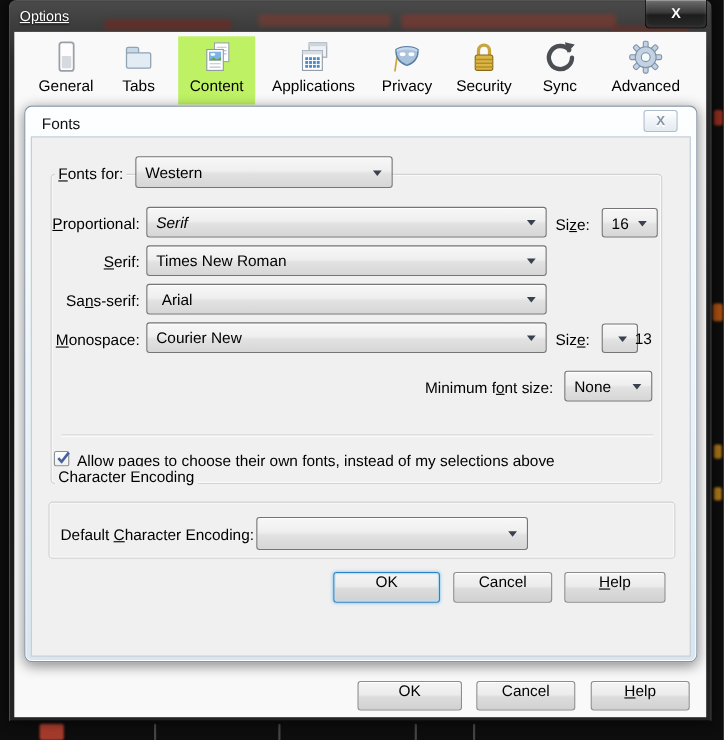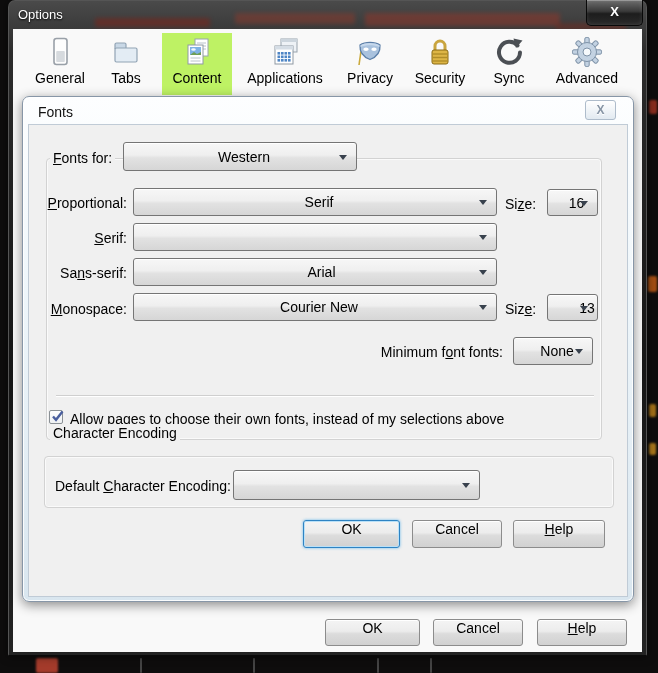--- a/index.html
+++ b/index.html
@@ -15,21 +15,21 @@
   .win-frame{
     position:absolute;left:8px;top:0;width:639px;height:656px;
     background:linear-gradient(#4a4a4a 0%,#2c2c2c 8%,#171717 55%,#232323 100%);
     border:1px solid #555;border-bottom-color:#0a0a0a;
     border-radius:7px 7px 2px 2px;
     box-shadow:0 0 10px rgba(0,0,0,.6);
     z-index:2;box-sizing:border-box;
   }
   .win-title{
     position:absolute;left:18px;top:7px;color:#fff;font-size:13px;
-    text-shadow:0 1px 2px #000;z-index:4;
+    text-shadow:0 1px 2px #000;z-index:4;text-decoration:underline;
   }
   .win-close{
     position:absolute;left:586px;top:0;width:57px;height:26px;z-index:4;
     background:linear-gradient(#6e6e6e 0%,#3a3a3a 45%,#1d1d1d 55%,#2a2a2a 100%);
     border:1px solid #090909;border-top:none;border-radius:0 0 5px 5px;
     box-shadow:inset 0 1px 0 rgba(255,255,255,.28), inset 0 0 4px rgba(255,255,255,.12);
     color:#fff;font-weight:bold;font-size:13px;text-align:center;line-height:24px;
     box-sizing:border-box;cursor:default;
   }
   .win-client{
@@ -47,21 +47,21 @@
   
   .label{position:absolute;font-size:14px;color:#000;white-space:nowrap;z-index:6;height:18px;line-height:18px;}
   .ral{text-align:right;}
   .u{text-decoration:underline;}
   .combo{
     position:absolute;z-index:6;box-sizing:border-box;
     border:1px solid #757575;border-radius:3px;
     background:linear-gradient(#f7f7f7 0%,#efefef 45%,#e2e2e2 55%,#d6d6d6 100%);
     box-shadow:inset 0 1px 0 #fff;
     font-size:14px;color:#000;
-    display:flex;align-items:center;padding-left:8px;justify-content:center;
+    display:flex;align-items:center;padding-left:8px;
   }
   .combo .arrow{
     position:absolute;right:9px;top:50%;margin-top:-2px;
     width:0;height:0;border-left:4px solid transparent;border-right:4px solid transparent;
     border-top:5px solid #38414d;
   }
   .btn{
     position:absolute;z-index:6;box-sizing:border-box;
     border:1px solid #8c8c8c;border-radius:3px;
     background:linear-gradient(#f4f4f4 0%,#ececec 45%,#dcdcdc 55%,#d1d1d1 100%);
@@ -266,53 +266,54 @@
 
 <div class="groupbox" style="left:46px;top:158px;width:556px;height:282px;"></div>
 
 <div class="label gb-label" style="left:50px;top:149px;"><span></span><span class="u">F</span><span>onts for:</span></div>
 <div class="combo" style="left:123px;top:142px;width:234px;height:29px;">
   <span>Western</span>
   <span class="arrow"></span>
 </div>
 
 <div class="label ral" style="left:30px;top:194px;width:97px;"><span></span><span class="u">P</span><span>roportional:</span></div>
-<div class="combo" style="left:133px;top:188px;width:364px;height:28px;">
+<div class="combo" style="left:133px;top:188px;width:364px;height:28px;font-style:italic;">
   <span>Serif</span>
   <span class="arrow"></span>
 </div>
 <div class="label" style="left:505px;top:195px;"><span>Si</span><span class="u">z</span><span>e:</span></div>
 <div class="combo" style="left:547px;top:189px;width:51px;height:27px;">
   <span>16</span>
   <span class="arrow"></span>
 </div>
 
 <div class="label ral" style="left:30px;top:229px;width:97px;"><span></span><span class="u">S</span><span>erif:</span></div>
 <div class="combo" style="left:133px;top:223px;width:364px;height:28px;">
+  <span>Times New Roman</span>
   <span class="arrow"></span>
 </div>
 
 <div class="label ral" style="left:30px;top:264px;width:97px;"><span>Sa</span><span class="u">n</span><span>s-serif:</span></div>
 <div class="combo" style="left:133px;top:258px;width:364px;height:28px;padding-left:13px;">
   <span>Arial</span>
   <span class="arrow"></span>
 </div>
 
 <div class="label ral" style="left:30px;top:300px;width:97px;"><span></span><span class="u">M</span><span>onospace:</span></div>
 <div class="combo" style="left:133px;top:293px;width:364px;height:28px;">
   <span>Courier New</span>
   <span class="arrow"></span>
 </div>
 <div class="label" style="left:505px;top:300px;"><span>Siz</span><span class="u">e</span><span>:</span></div>
-<div class="combo" style="left:547px;top:294px;width:51px;height:27px;padding-left:29px;">
+<div class="combo" style="left:547px;top:294px;width:33px;height:27px;padding-left:29px;">
   <span>13</span>
   <span class="arrow"></span>
 </div>
 
-<div class="label ral" style="left:303px;top:343px;width:200px;"><span>Minimum f</span><span class="u">o</span><span>nt fonts:</span></div>
+<div class="label ral" style="left:303px;top:343px;width:200px;"><span>Minimum f</span><span class="u">o</span><span>nt size:</span></div>
 <div class="combo" style="left:513px;top:337px;width:80px;height:28px;">
   <span>None</span>
   <span class="arrow"></span>
 </div>
 
 <div class="separator" style="left:56px;top:395px;width:538px;"></div>
 <div class="checkbox" style="left:49px;top:410px;">
   <svg width="16" height="16" viewBox="0 0 16 16">
     <path d="M3 7.5 L6 10.8 L12.5 2.5" stroke="#4a5f9e" stroke-width="2.4" fill="none"></path>
   </svg>

